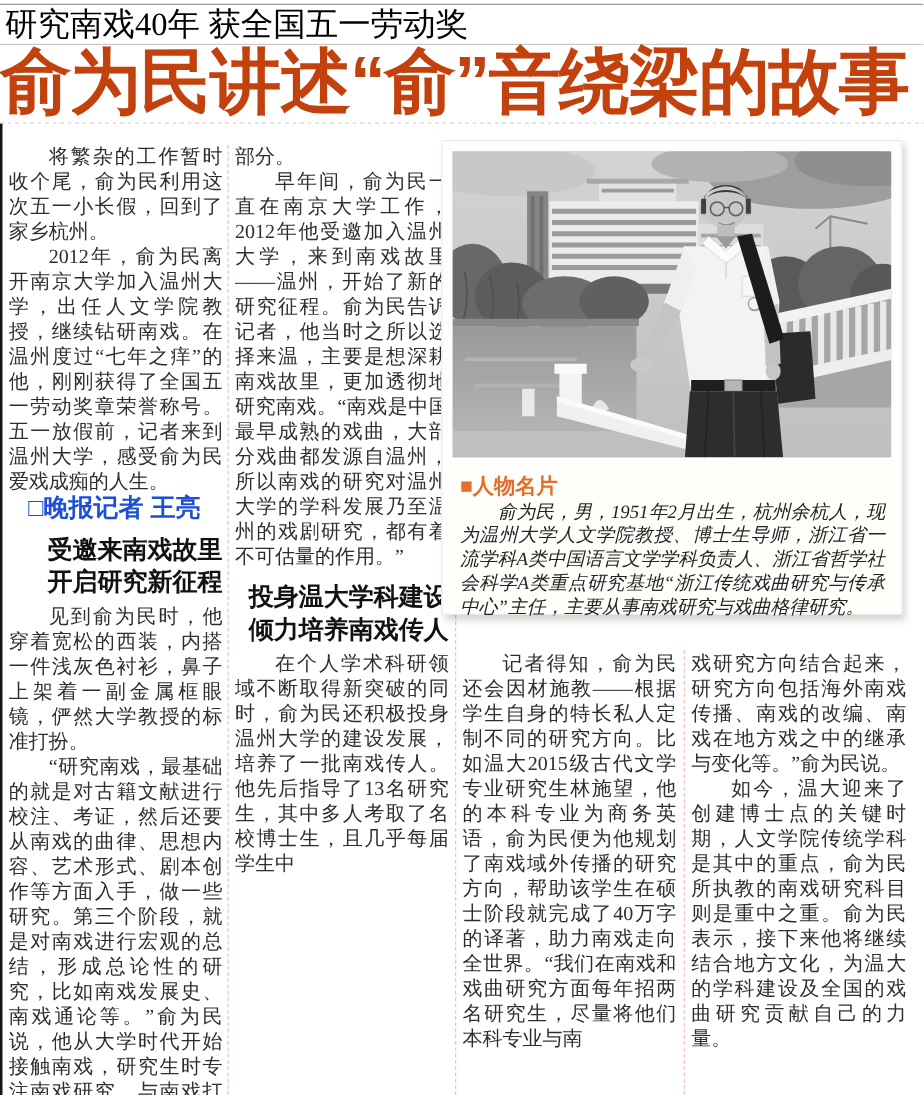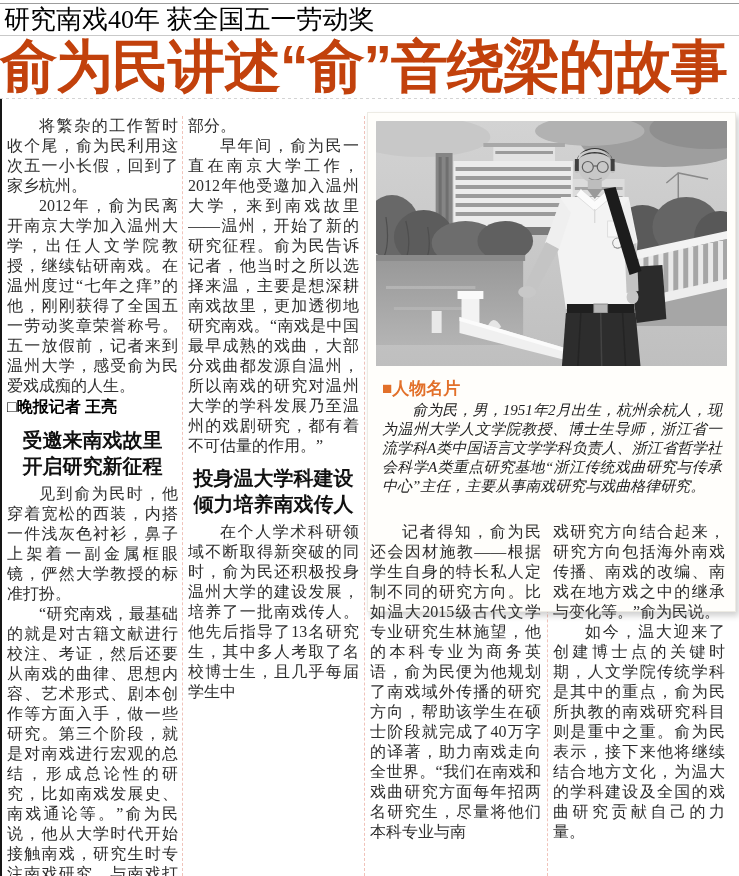--- a/index.html
+++ b/index.html
@@ -25,26 +25,26 @@
     font-family:"Liberation Sans","DejaVu Sans",sans-serif;}
   
   .col{position:absolute;top:116px;width:171px;height:760px;overflow:hidden;
     font-size:16px;line-height:20px;text-align:justify;color:#2e2e2e;}
   .col.c1{left:7px;}
   .col.c2{left:188px;}
   .col.c3{left:370px;top:522px;height:354px;}
   .col.c4{left:553px;top:522px;height:354px;width:172px;}
   .col p{margin:0;}
   .col p.indent{text-indent:2em;}
-  .byline{margin:0;text-align:left;font-weight:700;font-size:16px;line-height:22px;
-    font-family:"Liberation Sans","DejaVu Sans",sans-serif;color:#000000;padding-right:2px;}
+  .byline{margin:0;text-align:center;font-weight:700;font-size:20px;line-height:22px;
+    font-family:"Liberation Sans","DejaVu Sans",sans-serif;color:#1d4ed8;padding-right:2px;}
   .subhead{margin:9px 0 5px;font-size:20px;line-height:26px;font-weight:700;color:#111;
-    font-family:"Liberation Sans","DejaVu Sans",sans-serif;text-align:center;}
-  
-  .profile-card{position:absolute;left:367px;top:112px;width:369px;height:500px;
+    font-family:"Liberation Sans","DejaVu Sans",sans-serif;text-align:right;}
+  
+  .profile-card{position:absolute;left:353px;top:112px;width:369px;height:380px;
     background:#fffefb;border:1px solid #edebe4;box-sizing:border-box;
     box-shadow:3px 4px 6px rgba(0,0,0,0.18);}
   .photo{position:absolute;left:8px;top:8px;width:351px;height:245px;overflow:hidden;background:#c9c9c9;}
   .photo svg{display:block;width:100%;height:100%;}
   .profile-label{position:absolute;left:14px;top:264px;font-size:17px;font-weight:700;
     font-family:"Liberation Sans","DejaVu Sans",sans-serif;}
   .profile-text{position:absolute;left:14px;top:288px;width:340px;margin:0;
     font-size:15px;line-height:19px;font-style:italic;color:#222;text-align:justify;text-indent:2em;}
   
   .scan-fade{position:absolute;left:368px;top:854px;width:176px;height:22px;

